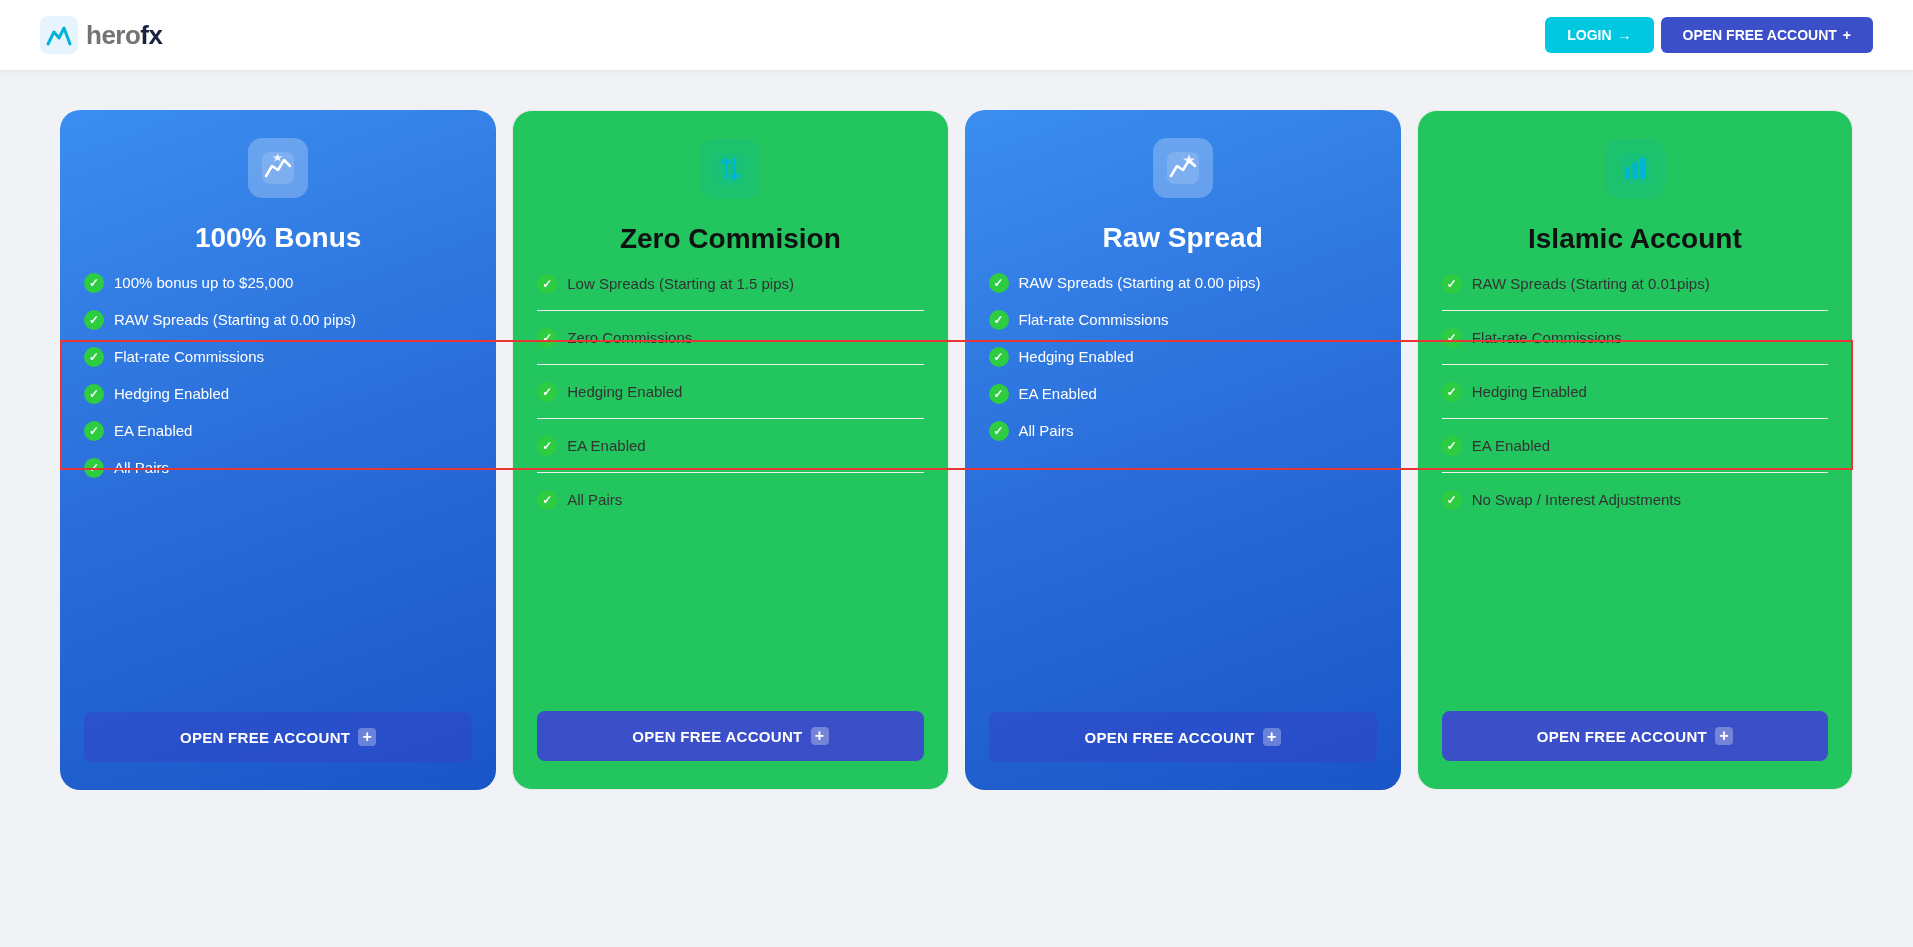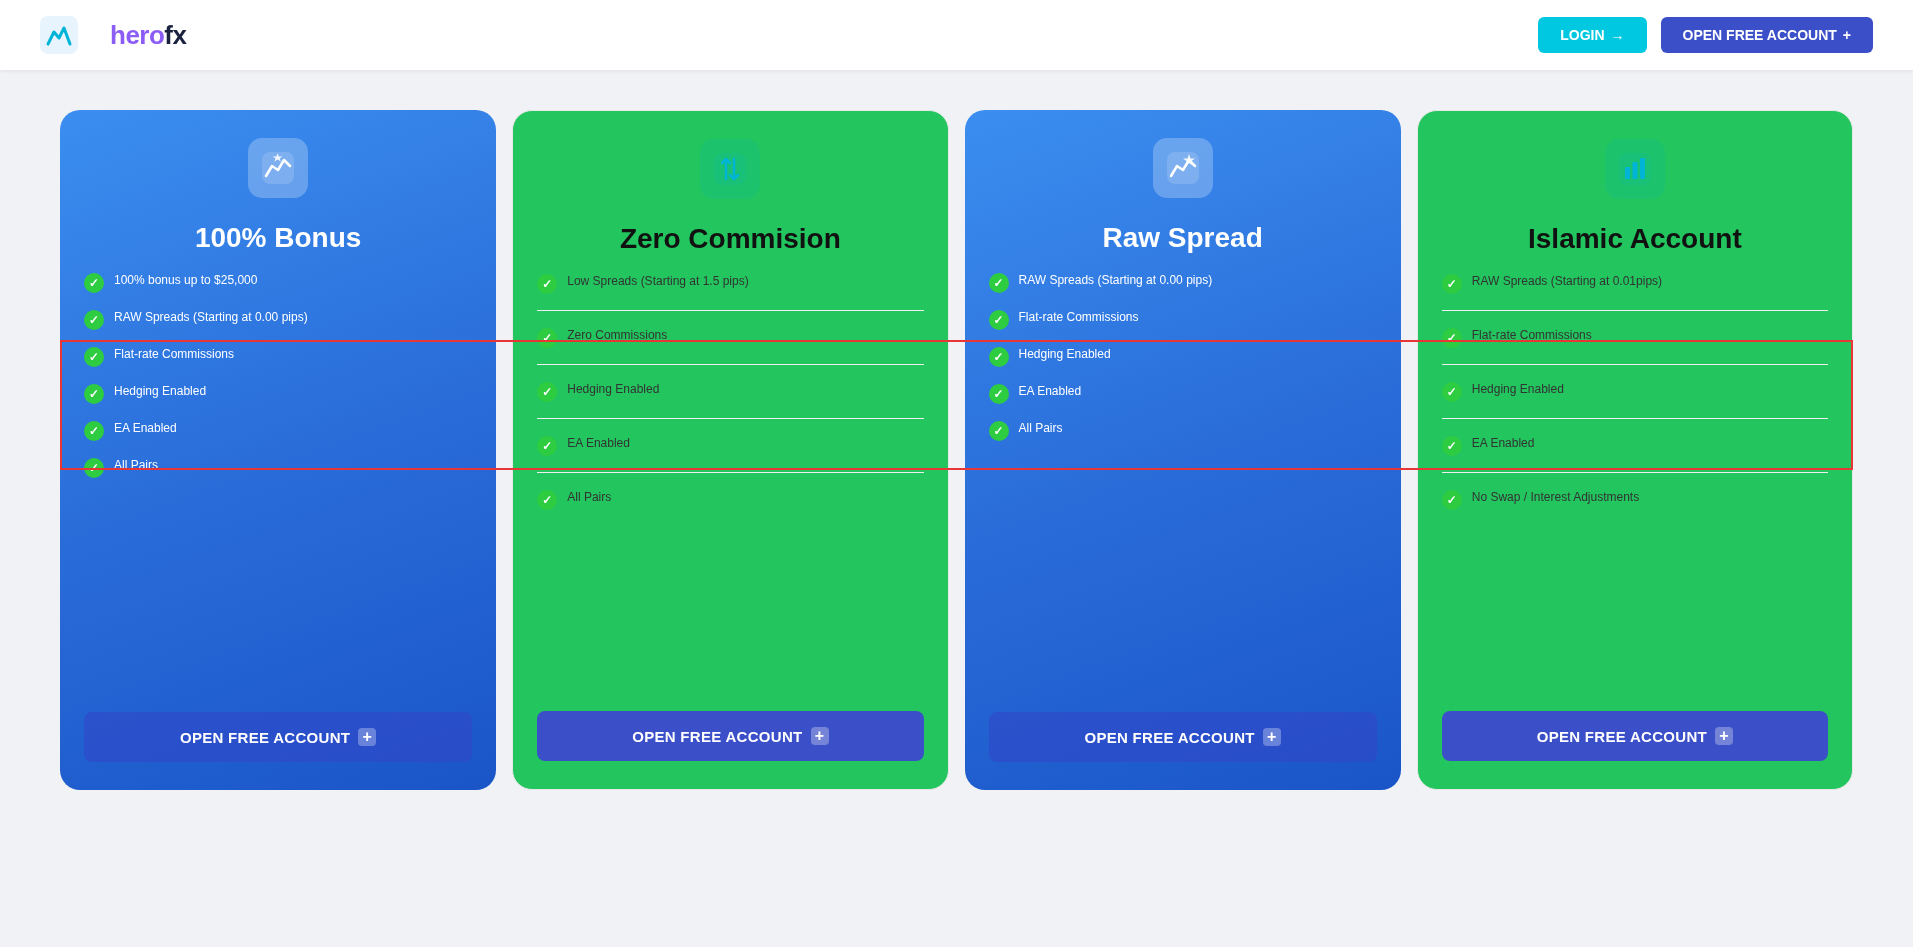--- a/index.html
+++ b/index.html
@@ -31,21 +31,21 @@
     .logo-icon {
       width: 38px;
       height: 38px;
     }
     .logo-text {
       font-size: 26px;
       font-weight: 700;
       color: #1a2240;
       letter-spacing: -0.5px;
     }
-    .logo-text span { color: #8b5cf6; margin-left: 24px; }
+    .logo-text span { color: #737373; }
     .nav-links {
       display: flex;
       align-items: center;
       gap: 36px;
       list-style: none;
     }
     .nav-links li a {
       text-decoration: none;
       color: #333;
       font-size: 14px;
@@ -57,21 +57,21 @@
       border-bottom: 2px solid #00b4d8;
       padding-bottom: 2px;
     }
     .nav-links li a.has-arrow::after {
       content: ' ▾';
       font-size: 11px;
     }
     .nav-actions {
       display: flex;
       align-items: center;
-      gap: 14px;
+      gap: 7px;
       border-radius: 13px;
     }
     .btn-login {
       background: #00c8e0;
       color: #fff;
       border: none;
       padding: 10px 22px;
       border-radius: 6px;
       font-size: 14px;
       font-weight: 600;
@@ -211,21 +211,21 @@
       list-style: none;
       display: flex;
       flex-direction: column;
       gap: 16px;
       flex: 1;
     }
     .feature-item {
       display: flex;
       align-items: flex-start;
       gap: 10px;
-      font-size: 12px;
+      font-size: 15px;
       font-weight: 500;
       line-height: 1.4;
     }
     .check-icon {
       width: 20px;
       height: 20px;
       min-width: 20px;
       border-radius: 50%;
       background: #2ecc40;
       display: flex;

